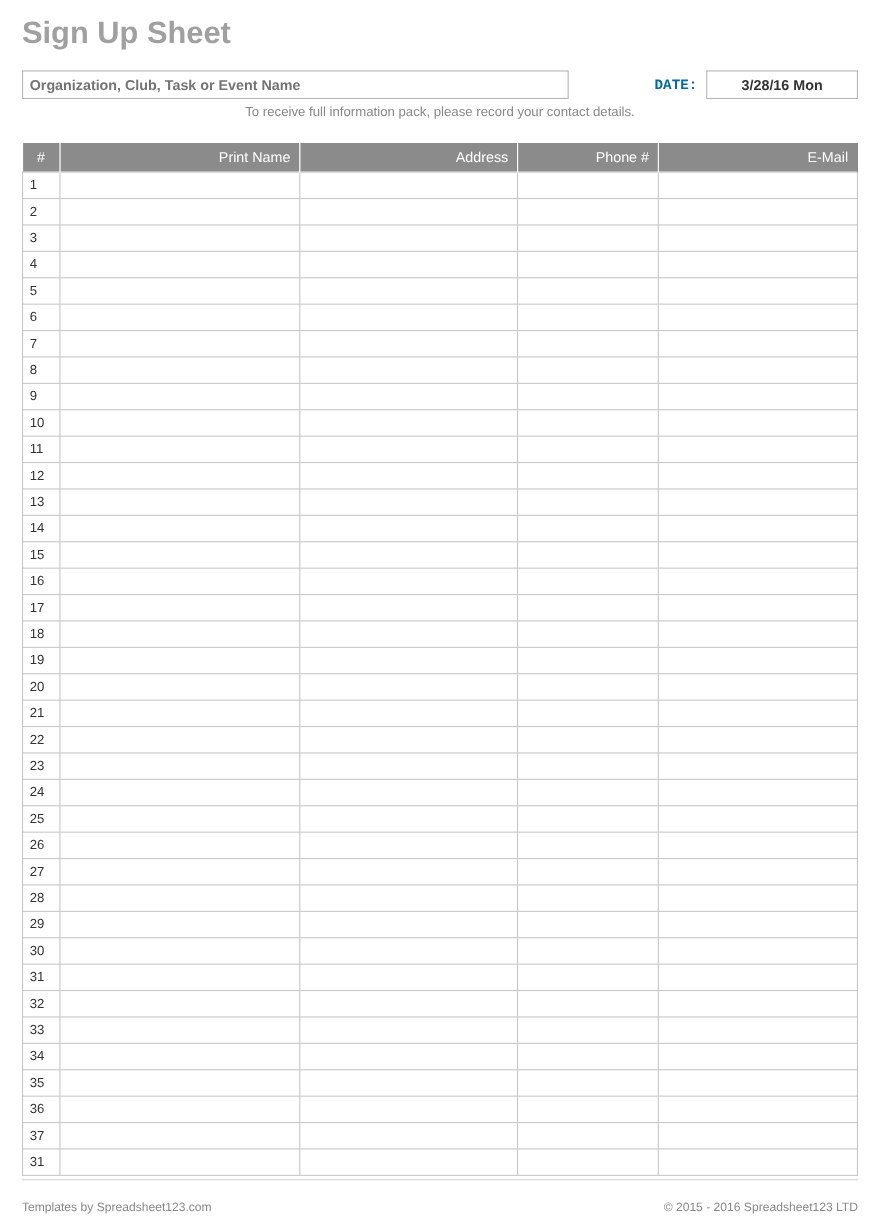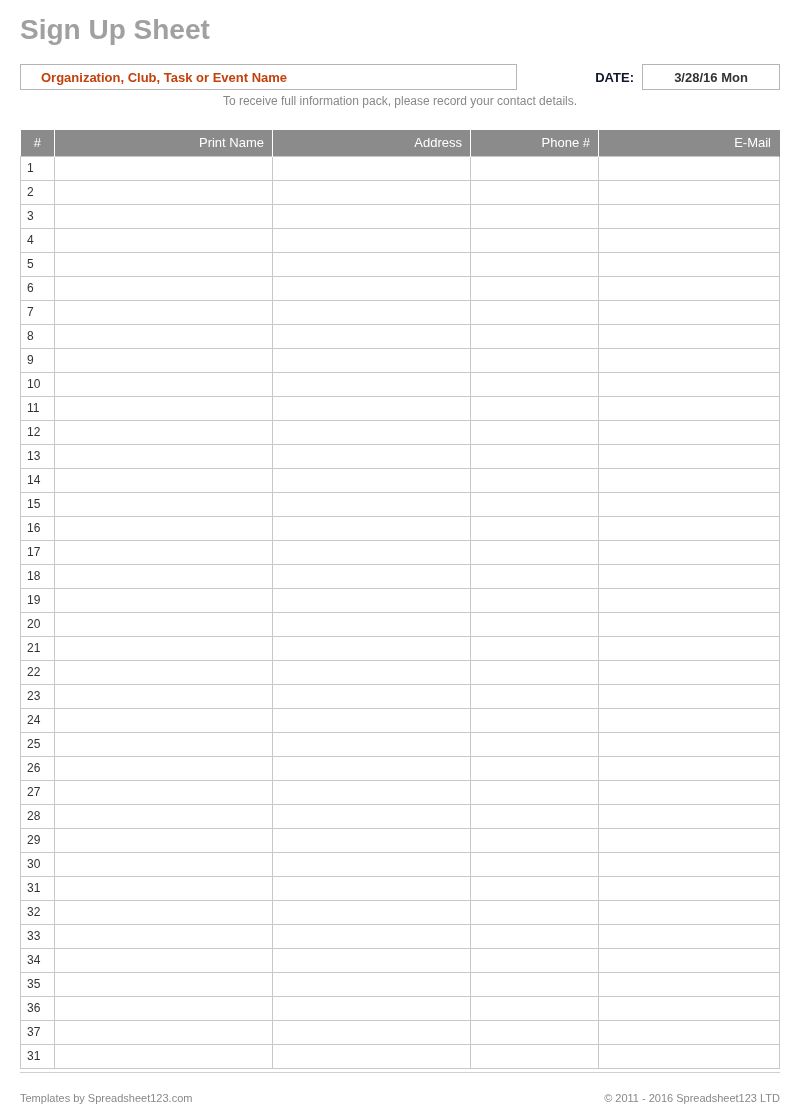--- a/index.html
+++ b/index.html
@@ -20,37 +20,38 @@
     }
     .info-row {
       display: flex;
       align-items: stretch;
       gap: 0;
       margin-bottom: 4px;
     }
     .org-box {
       flex: 1;
       border: 1px solid #b5b5b5;
-      padding: 4px 20px;
+      padding: 4px 6px;
       font-size: 13px;
       font-weight: bold;
-      color: #c2410c;
+      color: #737373;
       height: 26px;
       display: flex;
       align-items: center;
     }
     .spacer { width: 70px; }
     .date-label {
       font-size: 13px;
       font-weight: bold;
-      color: #0f172a;
+      color: #0369a1;
       padding: 0 8px;
       display: flex;
       align-items: center;
       height: 26px;
+      font-family: Liberation Mono, monospace;
     }
     .date-box {
       width: 138px;
       border: 1px solid #b5b5b5;
       padding: 4px 6px;
       font-size: 13px;
       font-weight: bold;
       color: #333;
       height: 26px;
       display: flex;
@@ -395,14 +396,14 @@
         <td class="col-name"></td>
         <td class="col-addr"></td>
         <td class="col-phone"></td>
         <td class="col-email"></td>
       </tr>
     </tbody>
 </table>
 
 <div class="footer">
   <span>Templates by Spreadsheet123.com</span>
-  <span>© 2011 - 2016 Spreadsheet123 LTD</span>
+  <span>© 2015 - 2016 Spreadsheet123 LTD</span>
 </div>
 
 </body></html>

